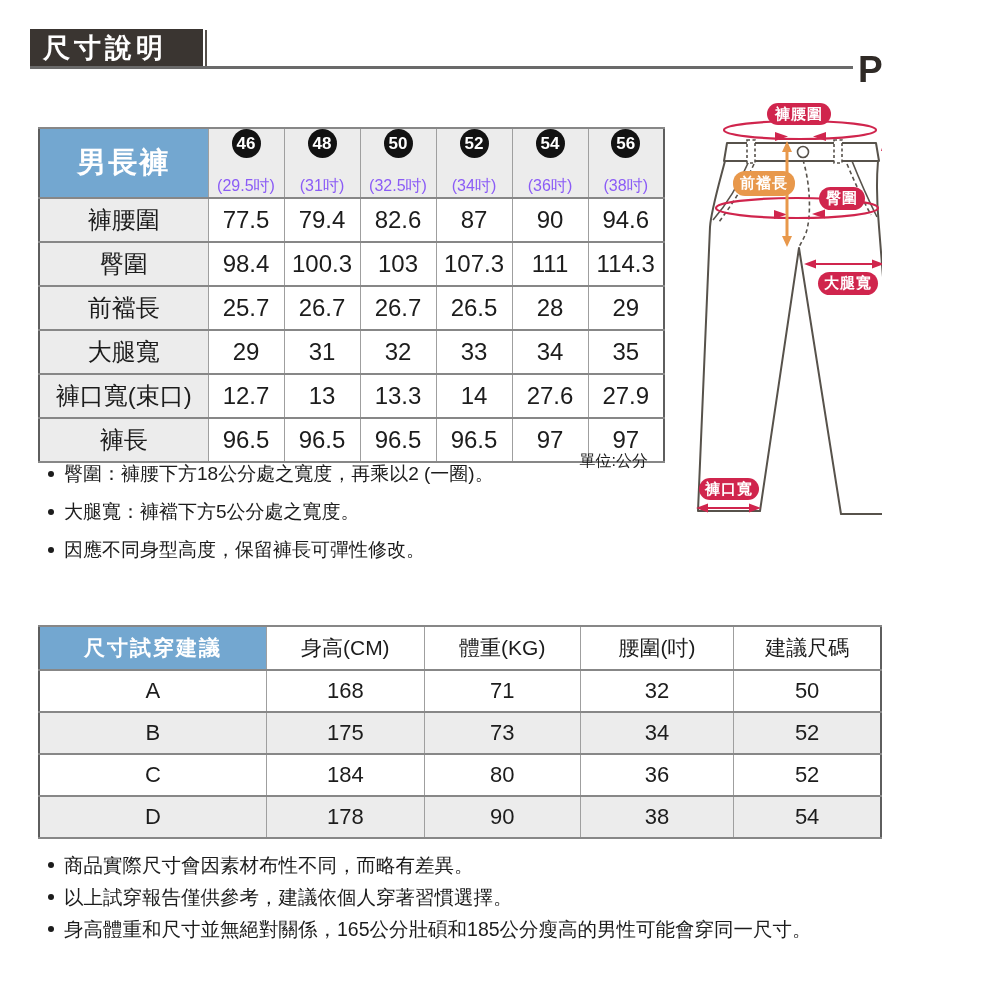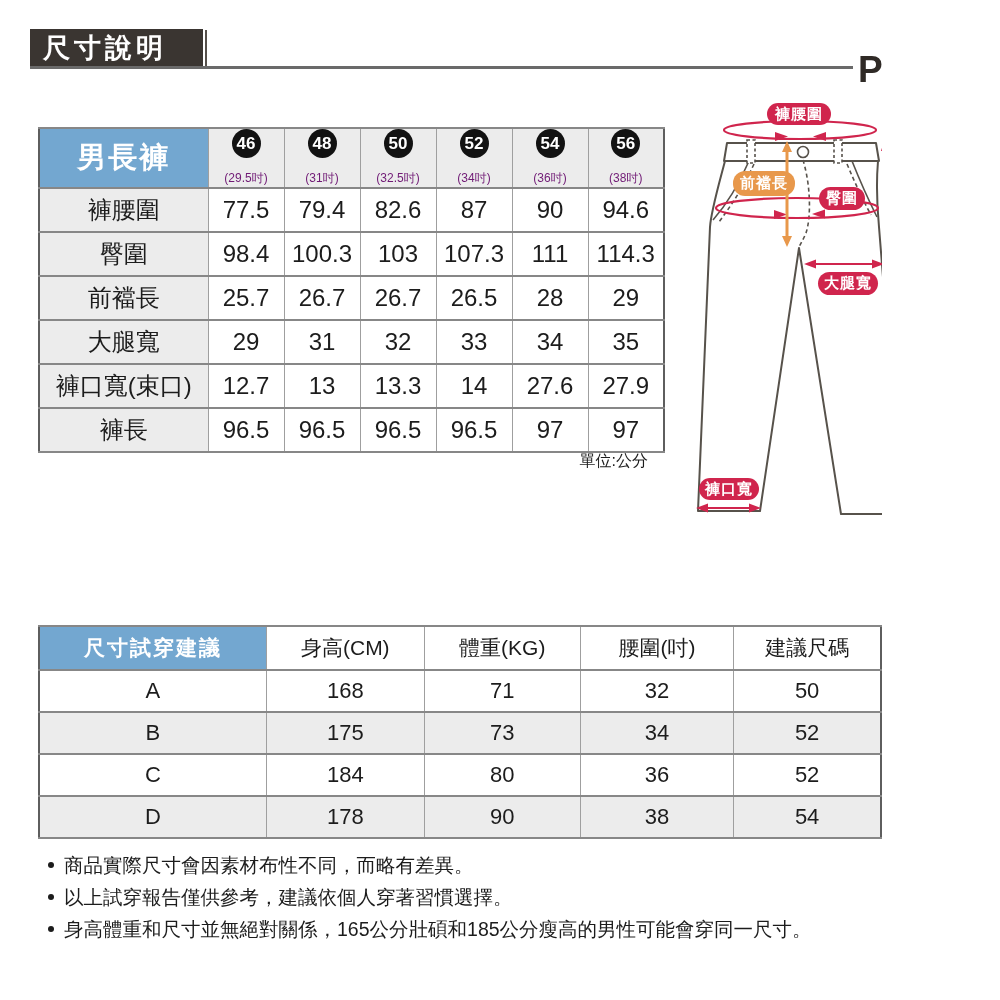--- a/index.html
+++ b/index.html
@@ -26,21 +26,21 @@
 
   .size-table { left:38px; top:127px; }
   .size-table td { height:44px; font-size:24px; }
   .size-table tr.hdr td { height:55px; }
   .blue-cell { background:#73a7d0; color:#fff; font-weight:bold; }
   .size-table .blue-cell { font-size:29px; letter-spacing:2px; }
   .gray { background:#ececec; }
   .row-label { font-size:22px; }
   .size-circle { width:29px; height:29px; border-radius:50%; background:#121212; color:#fff;
     font-size:17px; font-weight:bold; line-height:29px; margin:0 auto; }
-  .size-inch { font-size:12px; color:#701a75; margin-top:12px; }
+  .size-inch { font-size:16px; color:#8b5cf6; margin-top:18px; }
 
   .fit-table { left:38px; top:625px; }
   .fit-table td { height:42px; font-size:22px; }
   .fit-table tr.hdr td { height:44px; font-size:21px; }
   .fit-table .blue-cell { font-size:26px; letter-spacing:2px; }
 
   .unit { position:absolute; left:448px; top:451px; width:200px; text-align:right; font-size:16px; }
 
   
   .notes { position:absolute; }
@@ -161,20 +161,34 @@
       <td>96.5</td>
       <td>96.5</td>
       <td>97</td>
       <td>97</td>
     </tr>
   </tbody>
     </table>
 
   <div class="unit">單位:公分</div>
 
+  <div class="notes notes1">
+    <div class="note-line">
+        <span class="dot"></span>
+        <span>臀圍：褲腰下方18公分處之寬度，再乘以2 (一圈)。</span>
+      </div>
+    <div class="note-line">
+        <span class="dot"></span>
+        <span>大腿寬：褲襠下方5公分處之寬度。</span>
+      </div>
+    <div class="note-line">
+        <span class="dot"></span>
+        <span>因應不同身型高度，保留褲長可彈性修改。</span>
+      </div>
+  </div>
 
   <svg style="left:680px;top:85px" width="310" height="480" viewBox="680 85 310 480">
     <g stroke="#57524b" stroke-width="2" fill="#ffffff" stroke-linejoin="round">
       <path d="M725 161 C716 195 711 212 710 227 L698 511 L760 511 L799 248 L841 514 L902 514 L879 227 C877 206 876 185 878 161 Z"></path>
       <path d="M727 143 L876 143 L879 161 L724 161 Z"></path>
     </g>
     <g stroke="#57524b" stroke-width="1.6" fill="none">
       <circle cx="803" cy="152" r="5.5" fill="#ffffff"></circle>
       <path d="M749 161 C739 184 727 204 713 220"></path>
       <path d="M754 164 C744 186 733 203 719 222" stroke-dasharray="4 3"></path>

